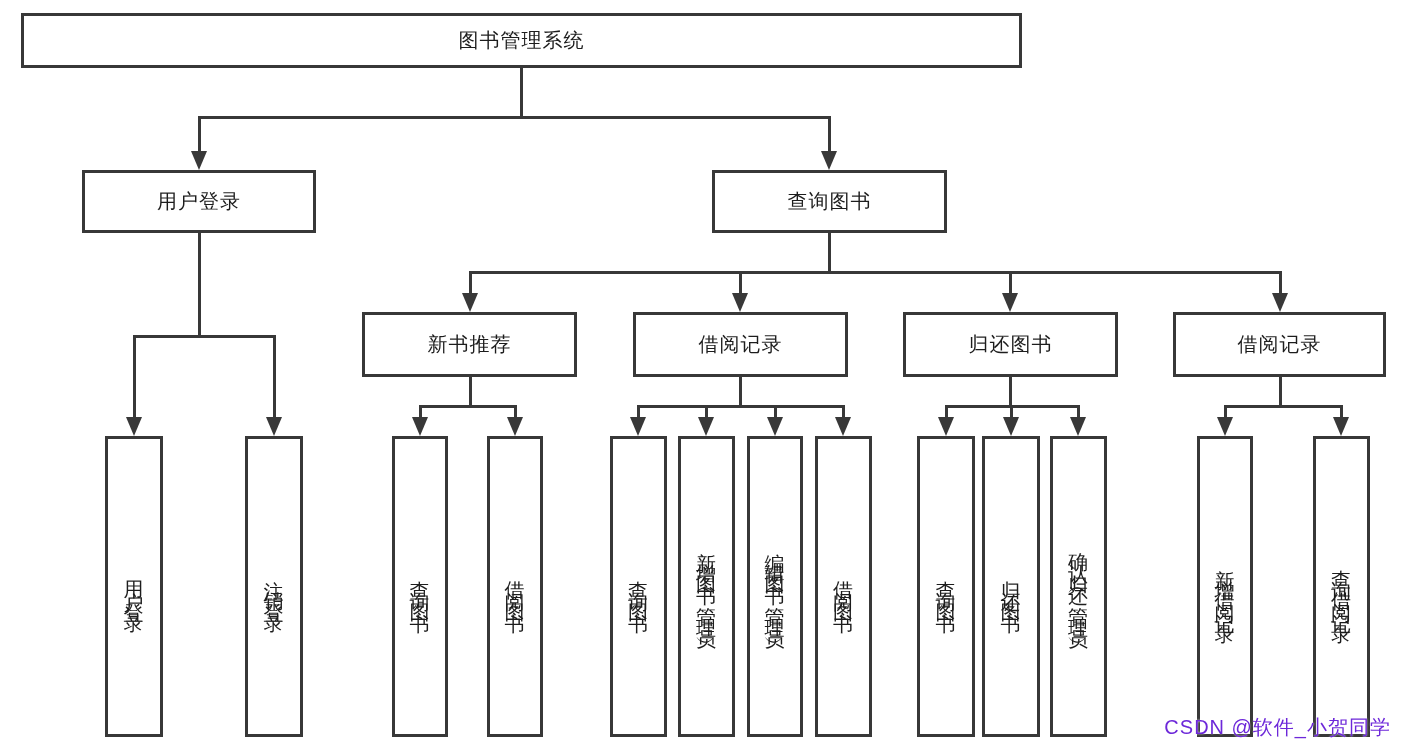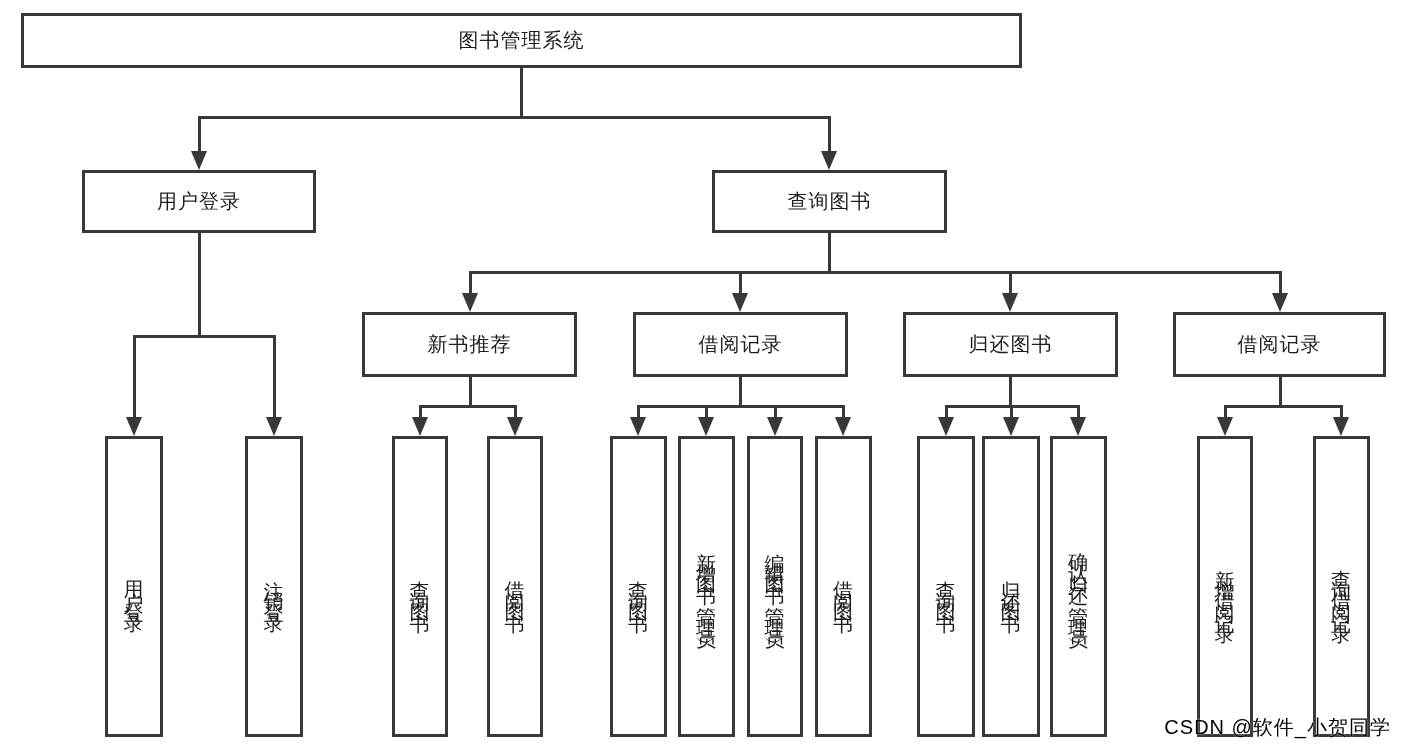--- a/index.html
+++ b/index.html
@@ -18,21 +18,21 @@
     font-size:20px;line-height:1;letter-spacing:11px;white-space:nowrap;
   }
   .line{position:absolute;background:#383838;}
   .arrow{
     position:absolute;width:0;height:0;
     border-left:8px solid transparent;border-right:8px solid transparent;
     border-top:19px solid #383838;
   }
   .watermark{
     position:absolute;right:14px;bottom:6px;
-    font-size:20px;color:#000000;letter-spacing:1px;
+    font-size:20px;color:#6d28d9;letter-spacing:1px;
     text-shadow:0 0 2px rgba(255,255,255,0.9);
   }
 </style>
 </head>
 <body>
 
 <div class="stage">
 
   <div id="connectors">
       <div class="line" style="left: 519.5px; top: 68px; width: 3px; height: 50px;"></div>

